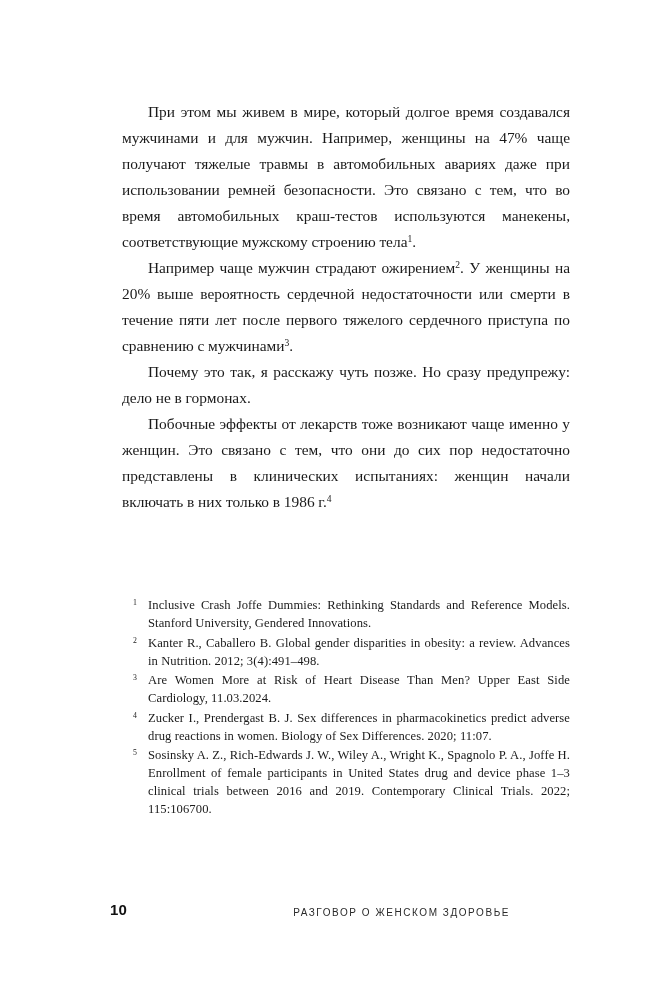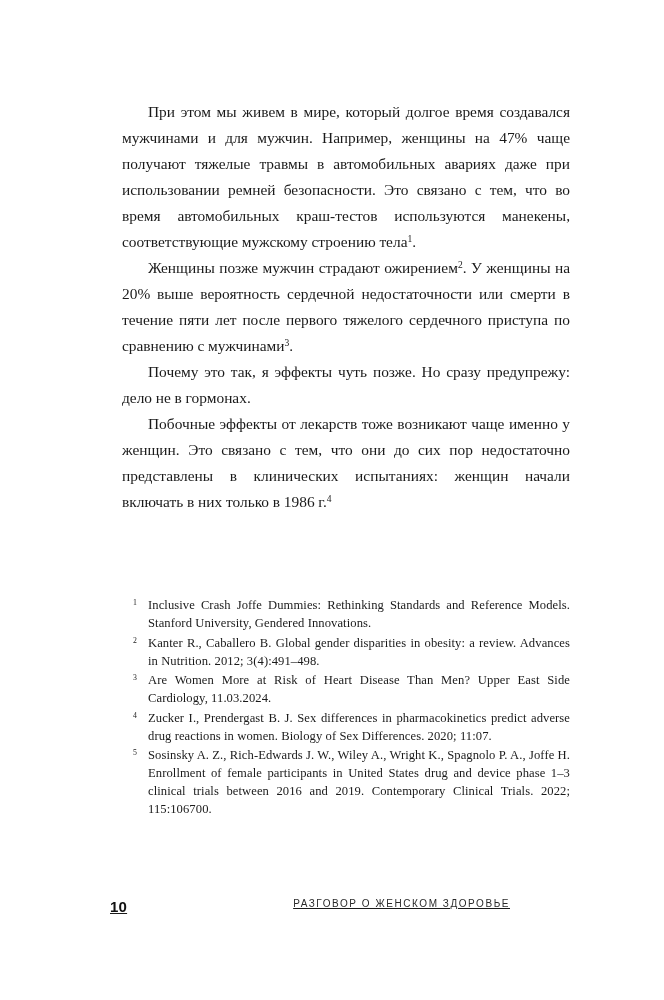--- a/index.html
+++ b/index.html
@@ -85,24 +85,23 @@
   }
 
   
   .footer {
     position: absolute;
     left: 110px;
     right: 94px;
     top: 898px;
     height: 20px;
     display: flex;
-    align-items: flex-start;
+    align-items: flex-end;
     justify-content: space-between;
     font-family: "Liberation Sans", "DejaVu Sans", sans-serif;
-    text-decoration: underline;
   }
 
   .folio {
     font-size: 15px;
     font-weight: bold;
     color: #111111;
     letter-spacing: 0.2px;
   }
 
   .runhead {
@@ -116,23 +115,23 @@
 </style>
 </head>
 <body>
 
 <div class="page">
 
   <div class="textblock">
 
     <p class="para"><span>При этом мы живем в мире, который долгое время создавался мужчинами и для мужчин. Например, женщины на 47% чаще получают тяжелые травмы в автомобильных авариях даже при использовании ремней безопасности. Это связано с тем, что во время автомобильных краш-тестов используются манекены, соответствующие мужскому строению тела</span><sup>1</sup><span>.</span></p>
 
-    <p class="para"><span>Женщины позже мужчин страдают ожирением</span><sup>2</sup><span>. У женщины на 20% выше вероятность сердечной недостаточности или смерти в течение пяти лет после первого тяжелого сердечного приступа по сравнению с мужчинами</span><sup>3</sup><span>.</span></p>
+    <p class="para"><span>Например чаще мужчин страдают ожирением</span><sup>2</sup><span>. У женщины на 20% выше вероятность сердечной недостаточности или смерти в течение пяти лет после первого тяжелого сердечного приступа по сравнению с мужчинами</span><sup>3</sup><span>.</span></p>
 
-    <p class="para">Почему это так, я эффекты чуть позже. Но сразу предупрежу: дело не в гормонах.</p>
+    <p class="para">Почему это так, я расскажу чуть позже. Но сразу предупрежу: дело не в гормонах.</p>
 
     <p class="para"><span>Побочные эффекты от лекарств тоже возникают чаще именно у женщин. Это связано с тем, что они до сих пор недостаточно представлены в клинических испытаниях: женщин начали включать в них только в 1986 г.</span><sup>4</sup></p>
 
 
   </div>
 
   <div class="footnotes">
 
     <div class="fn">
       <span class="fn-marker">1</span>

